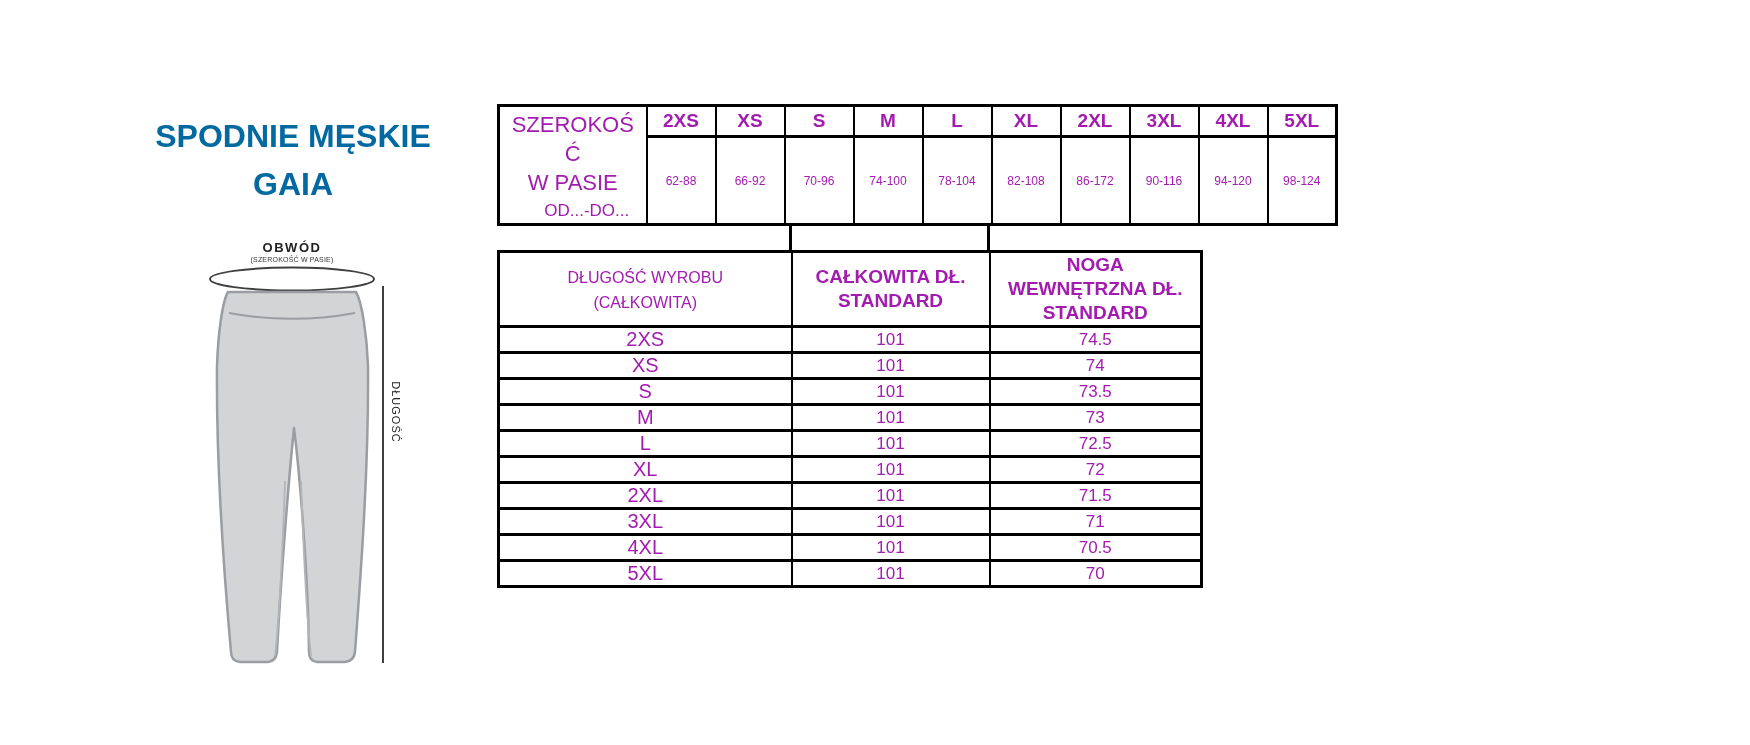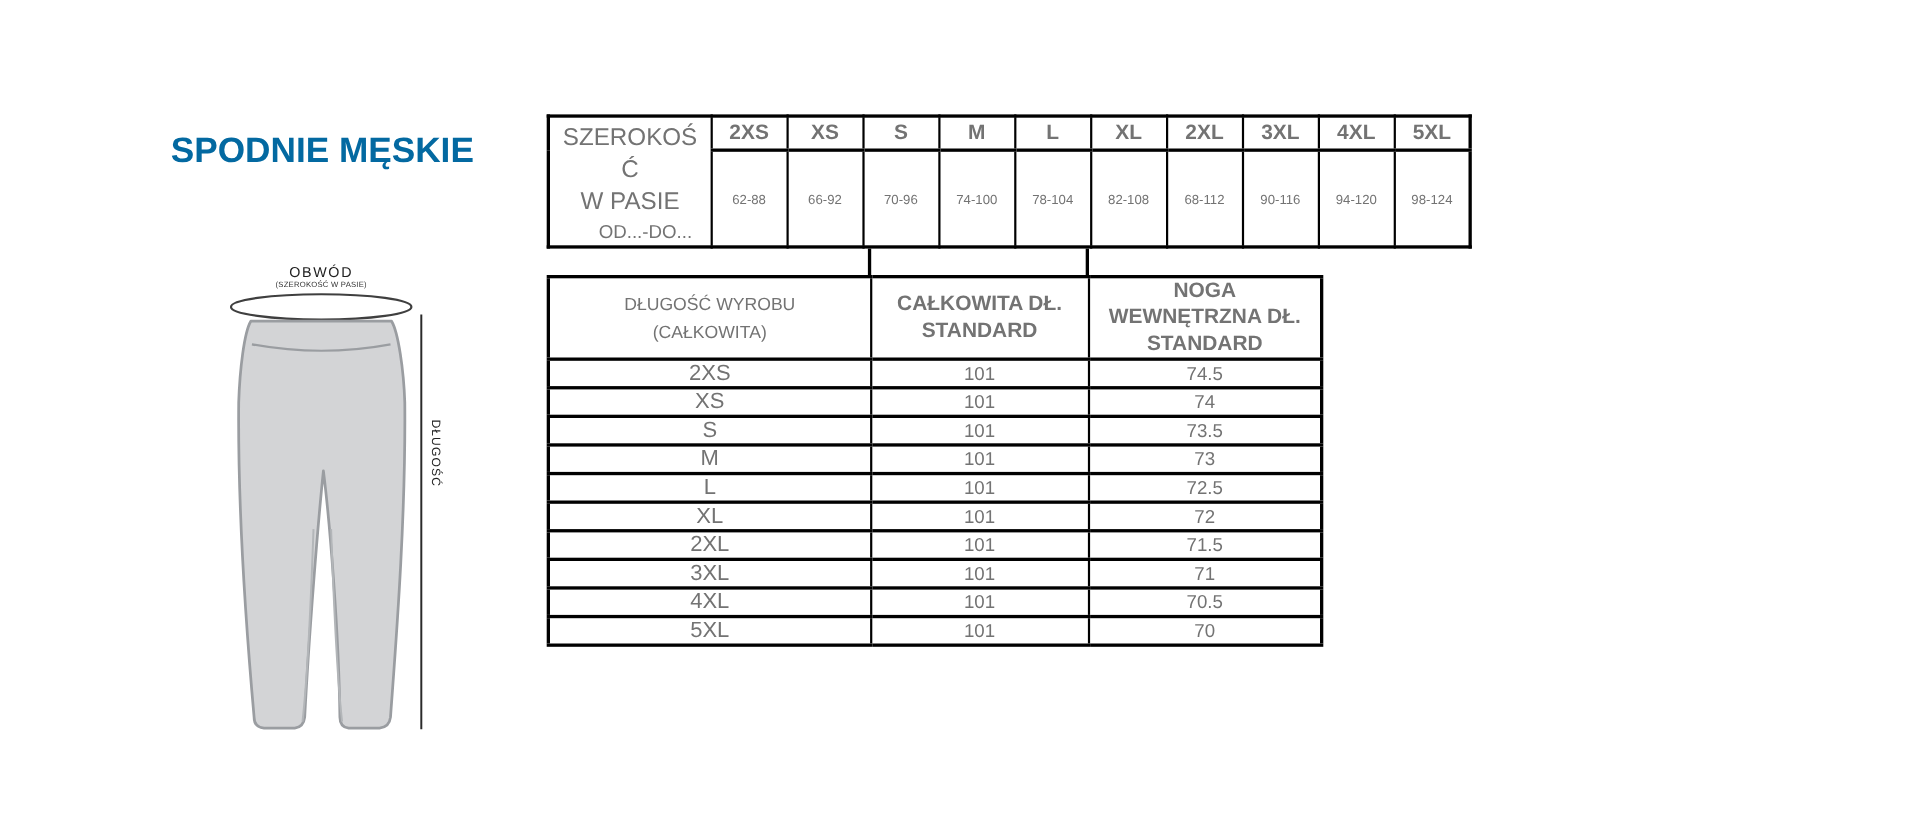--- a/index.html
+++ b/index.html
@@ -13,32 +13,32 @@
   
   .title {
     position:absolute; left:98px; top:112px; width:390px;
     text-align:center; font-weight:bold; font-size:32px; line-height:48px;
     color:#0369a1;
   }
 
   
   .diagram { position:absolute; left:180px; top:240px; width:230px; height:432px; }
   .obwod-group { position:absolute; left:4px; top:0; width:216px; text-align:center; }
-  .obwod-main { font-size:13px; font-weight:normal; letter-spacing:1.5px; color:#222; }
+  .obwod-main { font-size:13px; font-weight:bold; letter-spacing:1.5px; color:#222; }
   .obwod-sub  { font-size:7px; letter-spacing:0.2px; color:#333; margin-top:1px; }
   .diagram svg { position:absolute; left:0; top:26px; }
   .dlugosc-label {
     position:absolute; left:222px; top:112px; width:120px; height:14px;
     transform:rotate(90deg); transform-origin:left top;
     font-size:11px; letter-spacing:1px; color:#222; text-align:center; white-space:nowrap;
   }
 
   
   table { border-collapse:collapse; table-layout:fixed; position:absolute; background:#fff; }
-  td, th { padding:0; text-align:center; color:#737373; overflow:hidden; }
+  td, th { padding:0; text-align:center; color:#a21caf; overflow:hidden; }
 
   
   .t1 { left:497px; top:104px; width:840px; border:3px solid #000; }
   .t1 th, .t1 td { border:2px solid #000; }
   .t1 .size-head { height:30px; font-size:19px; font-weight:bold; border-bottom:3px solid #000; }
   .t1 .size-val  { height:84px; font-size:12px; font-weight:normal; vertical-align:middle; }
   .t1-label { vertical-align:top; padding-top:3px; }
   .t1l-big   { font-size:22px; line-height:29px; }
   .t1l-small { font-size:17px; line-height:24px; margin-top:2px;margin-left:28px; }
 
@@ -57,20 +57,21 @@
   .t2h-bold { font-size:19px; font-weight:bold; line-height:24px; padding:0 6px; }
   .t2 tbody td { height:24px; vertical-align:middle; }
   .t2 tbody .size-cell { font-size:20px; }
   .t2 tbody .num-cell  { font-size:17px; }
 </style>
 </head>
 <body>
 
 <div class="title">
   <div>SPODNIE MĘSKIE</div>
+  <div>GAIA</div>
 </div>
 
 <div class="diagram">
   <div class="obwod-group">
     <div class="obwod-main">OBWÓD</div>
     <div class="obwod-sub">(SZEROKOŚĆ W PASIE)</div>
   </div>
 
   <svg width="226" height="404" viewBox="0 0 226 404">
     <ellipse cx="112" cy="13" rx="82" ry="11.5" fill="#ffffff" stroke-width="2" stroke="#3f3f3f"></ellipse>
@@ -129,21 +130,21 @@
         <th class="size-head" style="width:69px">4XL</th>
         <th class="size-head" style="width:69px">5XL</th>
       </tr>
     <tr id="t1-values-row">
         <td class="size-val">62-88</td>
         <td class="size-val">66-92</td>
         <td class="size-val">70-96</td>
         <td class="size-val">74-100</td>
         <td class="size-val">78-104</td>
         <td class="size-val">82-108</td>
-        <td class="size-val">68-112</td>
+        <td class="size-val">86-172</td>
         <td class="size-val">90-116</td>
         <td class="size-val">94-120</td>
         <td class="size-val">98-124</td>
       </tr>
   </tbody>
 </table>
 
 <div class="connector c1"></div>
 <div class="connector c2"></div>
 

